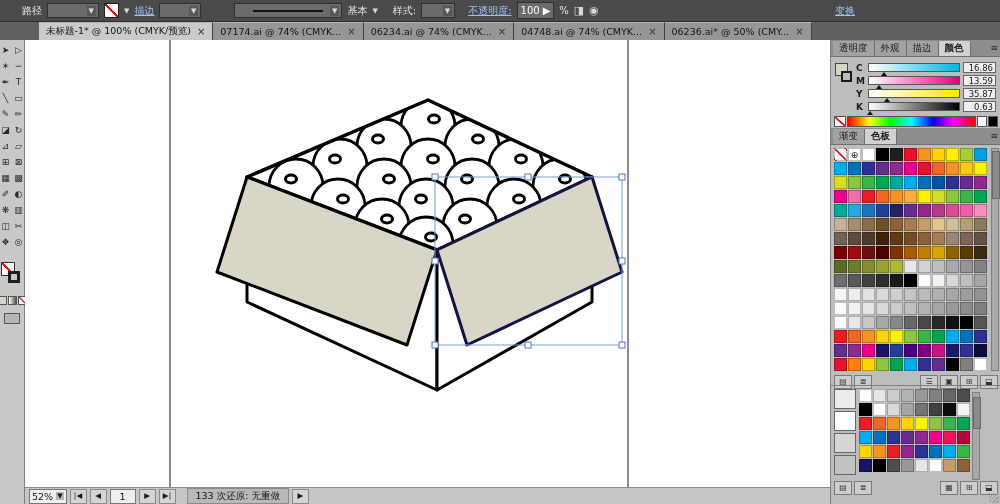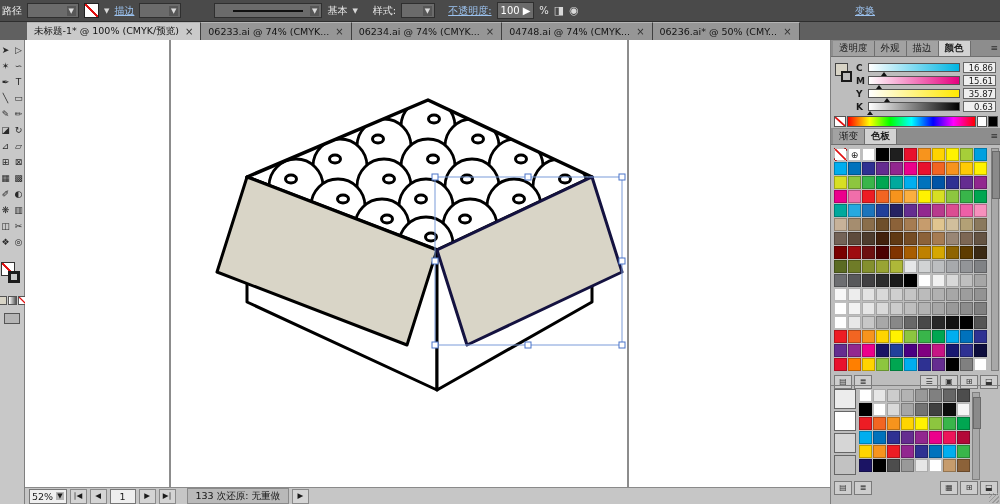--- a/index.html
+++ b/index.html
@@ -3,40 +3,40 @@
 <meta charset="utf-8">
 <style>
   html,body{margin:0;padding:0;background:#6f6f6f;}
   .app{position:relative;width:1000px;height:504px;overflow:hidden;
        font-family:"DejaVu Sans","Liberation Sans",sans-serif;font-size:10px;color:#1a1a1a;
        background:#9a9a9a;user-select:none;}
 
   
   .control-bar{position:absolute;left:0;top:0;width:1000px;height:22px;background:#4a4a4a;
                border-bottom:1px solid #2e2e2e;display:flex;align-items:center;gap:5px;
-               padding:0 2px;box-sizing:border-box;color:#e6e6e6;font-size:10px;}
+               padding:0 22px;box-sizing:border-box;color:#e6e6e6;font-size:10px;}
   .cb-link{color:#9cc3f0;text-decoration:underline;cursor:pointer;}
   .cb-dropdown{height:15px;background:#6b6b6b;border:1px solid #2f2f2f;display:flex;align-items:center;
                justify-content:flex-end;padding:0 2px;box-sizing:border-box;color:#d8d8d8;}
   .cb-dropdown .dd-car{font-size:7px;color:#dcdcdc;background:#575757;padding:1px 2px;margin-left:3px;}
   .cb-field{height:15px;background:#6b6b6b;border:1px solid #2f2f2f;display:flex;align-items:center;
             padding:0 3px;color:#fff;}
   .cb-swatch{width:13px;height:13px;background:
       linear-gradient(to top right,transparent 44%,#e01010 46%,#e01010 54%,transparent 56%),#fff;
       border:1px solid #222;}
   .cb-icon{font-size:11px;color:#d8d8d8;}
   .profile-line{display:inline-block;width:70px;height:2px;background:#111;margin-right:4px;}
 
   
   .tab-bar{position:absolute;left:0;top:22px;width:1000px;height:18px;background:#606060;
            display:flex;align-items:flex-end;padding-left:27px;box-sizing:border-box;}
   .doc-tab{height:17px;display:flex;align-items:center;gap:6px;padding:0 7px;background:#969696;
            border-right:1px solid #3f3f3f;border-top:1px solid #b5b5b5;font-size:9.5px;color:#141414;
            white-space:nowrap;}
-  .doc-tab.active{background:#cacaca;}
+  .doc-tab.active{background:#cacaca;margin-left:12px;}
   .tab-close{color:#333;font-size:10px;line-height:10px;}
 
   
   .toolbar{position:absolute;left:0;top:40px;width:25px;height:464px;background:#c8c8c8;
            border-right:1px solid #7f7f7f;box-sizing:border-box;display:flex;flex-direction:column;
            align-items:center;padding-top:5px;}
   .tools-grid{display:grid;grid-template-columns:repeat(2,11px);gap:5px 2px;justify-content:center;}
   .tool-cell{width:11px;height:11px;font-size:9px;line-height:11px;text-align:center;color:#2a2a2a;cursor:pointer;}
   .fillstroke{position:relative;width:22px;height:26px;margin-top:14px;}
   .fs-fill{position:absolute;left:0;top:0;width:12px;height:12px;border:1px solid #333;background:
@@ -162,21 +162,21 @@
     <div style="width:118px;"></div>
   </div>
 
   <div class="tab-bar">
     <div class="tabs" id="doc-tabs" style="display:flex;align-items:flex-end;">
         <div class="doc-tab active">
           <span class="tab-label">未标题-1* @ 100% (CMYK/预览)</span>
           <span class="tab-close">×</span>
         </div>
         <div class="doc-tab">
-          <span class="tab-label">06233.ai @ 74% (CMYK...</span>
+          <span class="tab-label">07174.ai @ 74% (CMYK...</span>
           <span class="tab-close">×</span>
         </div>
         <div class="doc-tab">
           <span class="tab-label">06234.ai @ 74% (CMYK...</span>
           <span class="tab-close">×</span>
         </div>
         <div class="doc-tab">
           <span class="tab-label">04748.ai @ 74% (CMYK...</span>
           <span class="tab-close">×</span>
         </div>
@@ -325,21 +325,21 @@
               <div class="slider-bar grad-c">
                 <div class="slider-marker" style="left: calc(16.86% - 3px);"></div>
               </div>
               <div class="slider-val">16.86</div>
             </div>
             <div class="slider-row">
               <span class="slider-ch">M</span>
               <div class="slider-bar grad-m">
                 <div class="slider-marker" style="left: calc(11.37% - 3px);"></div>
               </div>
-              <div class="slider-val">15.61</div>
+              <div class="slider-val">13.59</div>
             </div>
             <div class="slider-row">
               <span class="slider-ch">Y</span>
               <div class="slider-bar grad-y">
                 <div class="slider-marker" style="left: calc(19.61% - 3px);"></div>
               </div>
               <div class="slider-val">35.87</div>
             </div>
             <div class="slider-row">
               <span class="slider-ch">K</span>

